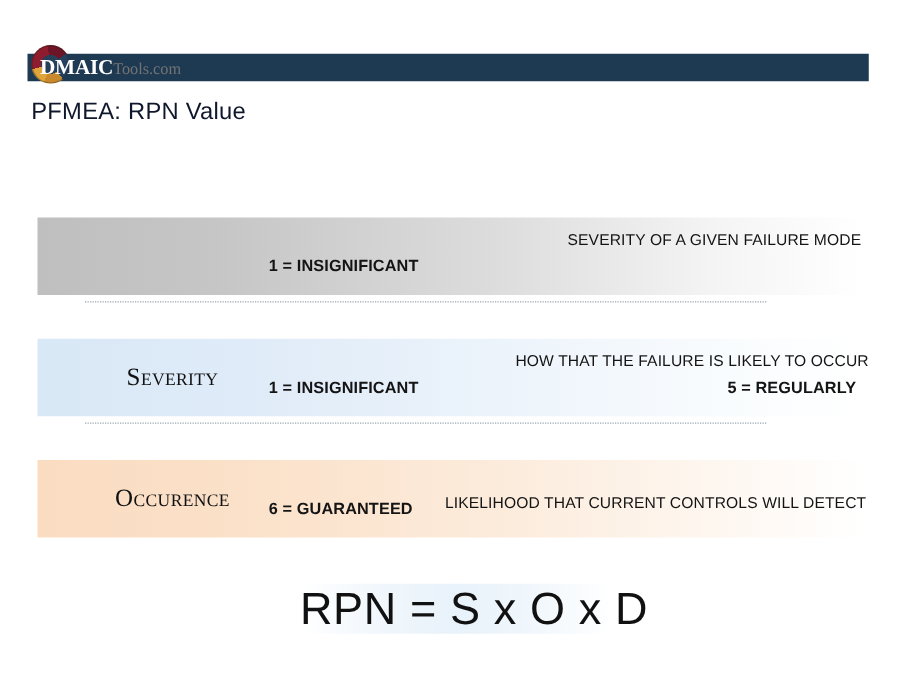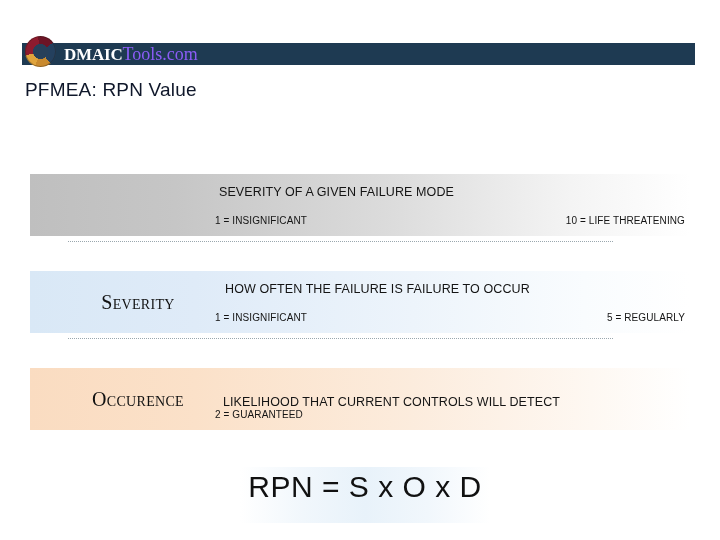--- a/index.html
+++ b/index.html
@@ -49,25 +49,24 @@
     line-height: 20px;
     font-family: "Liberation Serif", serif;
     white-space: nowrap;
     z-index: 3;
   }
   #brand-dmaic {
     font-size: 17px;
     font-weight: bold;
     color: #ffffff;
     letter-spacing: -0.2px;
-    margin-left: 32px;
   }
   #brand-tools {
-    font-size: 18px;
-    color: #8b5cf6;
+    font-size: 13px;
+    color: #737373;
     letter-spacing: 0px;
   }
 
   
   #slide-title {
     position: absolute;
     left: 25px;
     top: 79px;
     font-size: 19px;
     color: #0f172a;
@@ -109,40 +108,41 @@
     left: 185px;
     top: 0;
     width: 470px;
     height: 62px;
   }
   .row-desc {
     position: absolute;
     top: 11px;
     left: 0;
     width: 470px;
-    text-align: left;
+    text-align: right;
     font-size: 12.5px;
     color: #141414;
     letter-spacing: 0.1px;
     white-space: nowrap;
   }
   .row-scale {
     position: absolute;
     top: 31px;
     left: 0;
     width: 470px;
     height: 18px;
   }
   .scale-low, .scale-high {
     position: absolute;
-    top: 10px;
-    font-size: 10px;
+    top: 0;
+    font-size: 13px;
     color: #141414;
     letter-spacing: 0.1px;
     white-space: nowrap;
+    font-weight: bold;
   }
   .scale-low  { left: 0px; }
   .scale-high { right: 0px; }
 
   
   #desc-severity  { left: 4px; }
   #desc-occurence { left: 10px; }
   #desc-detection { left: 8px; margin-top: 16px; }
 
   
@@ -155,24 +155,24 @@
   }
   #divider-1 { top: 241px; }
   #divider-2 { top: 338px; }
 
   
   #rpn-formula {
     position: absolute;
     left: 240px;
     top: 467px;
     width: 250px;
-    height: 56px;
+    height: 40px;
     line-height: 40px;
     text-align: center;
-    font-size: 30px;
+    font-size: 36px;
     color: #111111;
     letter-spacing: 0.5px;
     white-space: nowrap;
     background: linear-gradient(to right, #ffffff 0%, #f1f7fc 25%, #e8f2fa 50%, #f1f7fc 75%, #ffffff 100%);
   }
 </style>
 </head>
 <body>
 
 <div id="header-bar"></div>
@@ -181,43 +181,42 @@
   <span id="brand-dmaic">DMAIC</span><span id="brand-tools">Tools.com</span>
 </div>
 
 <div id="slide-title">PFMEA:  RPN Value</div>
 
 <div class="rpn-row" id="row-severity">
   <div class="row-body">
     <div class="row-desc" id="desc-severity">SEVERITY OF A GIVEN FAILURE MODE</div>
     <div class="row-scale">
       <span class="scale-low">1 = INSIGNIFICANT</span>
-      <span class="scale-high">10 = LIFE THREATENING</span>
     </div>
   </div>
 </div>
 
 <div class="divider" id="divider-1"></div>
 
 <div class="rpn-row" id="row-occurence">
   <div class="row-label" id="label-occurence">Severity</div>
   <div class="row-body">
-    <div class="row-desc" id="desc-occurence">HOW OFTEN THE FAILURE IS FAILURE TO OCCUR</div>
+    <div class="row-desc" id="desc-occurence">HOW THAT THE FAILURE IS LIKELY TO OCCUR</div>
     <div class="row-scale">
       <span class="scale-low">1 = INSIGNIFICANT</span>
       <span class="scale-high">5 = REGULARLY</span>
     </div>
   </div>
 </div>
 
 <div class="divider" id="divider-2"></div>
 
 <div class="rpn-row" id="row-detection">
   <div class="row-label" id="label-detection">Occurence</div>
   <div class="row-body">
     <div class="row-desc" id="desc-detection">LIKELIHOOD THAT CURRENT CONTROLS WILL DETECT</div>
     <div class="row-scale">
-      <span class="scale-low">2 = GUARANTEED</span>
+      <span class="scale-low">6 = GUARANTEED</span>
     </div>
   </div>
 </div>
 
 <div id="rpn-formula">RPN = S x O x D</div>
 
 </body></html>

